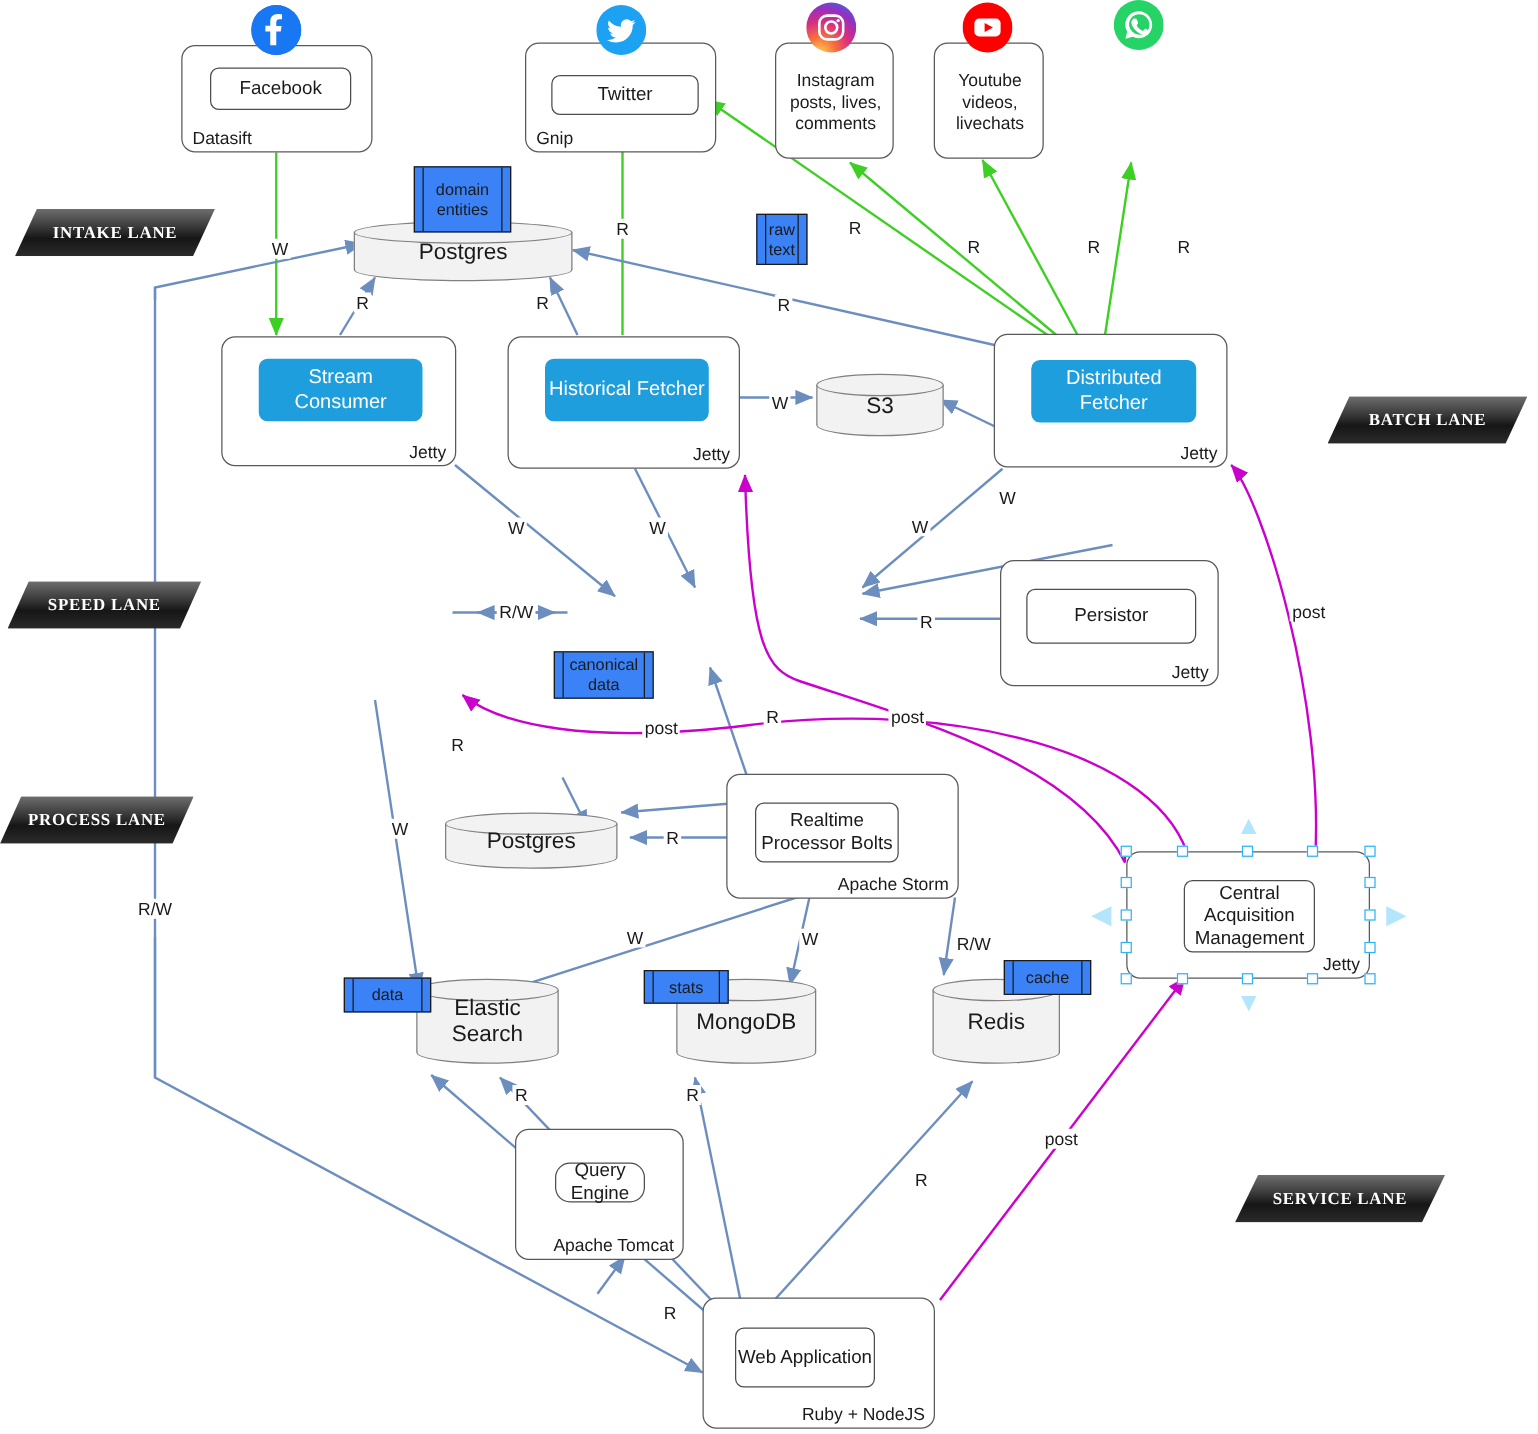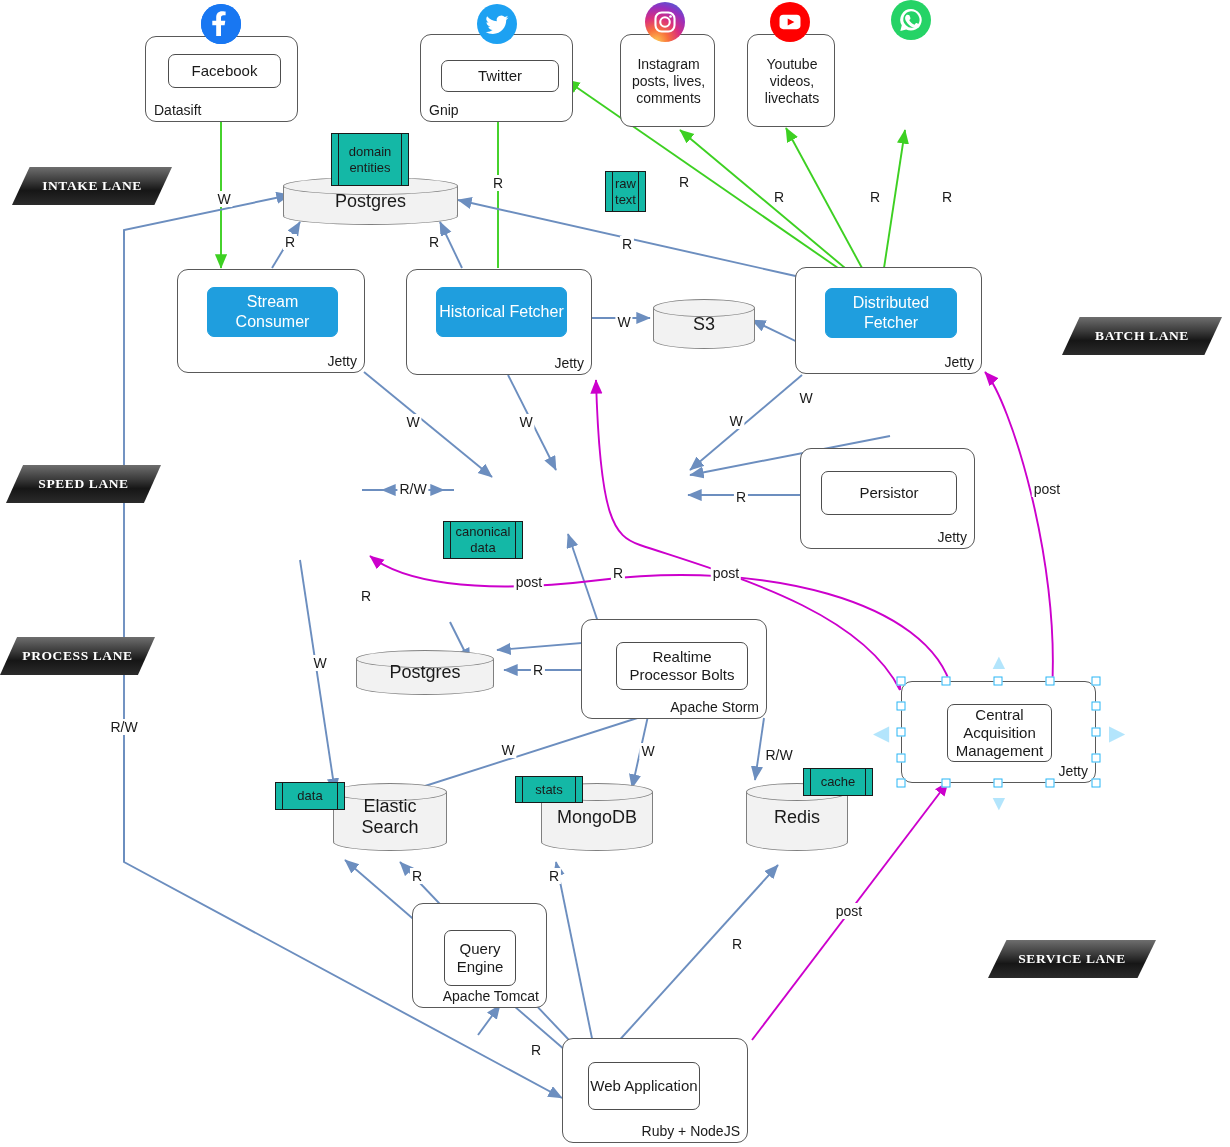--- a/index.html
+++ b/index.html
@@ -35,21 +35,21 @@
               border-top:1.3px solid #808080;border-bottom:1.3px solid #808080;}
   .hcyl .lft{position:absolute;left:0;top:0;bottom:0;width:22px;background:#f2f2f2;
              border:1.3px solid #808080;border-radius:50%;box-sizing:border-box;}
   .hcyl .rgt{position:absolute;right:0;top:0;bottom:0;width:22px;background:#f2f2f2;
              border:1.3px solid #808080;border-radius:50%;box-sizing:border-box;
              clip-path:polygon(45% 0,115% 0,115% 100%,45% 100%);}
   .hcyl .lbl{position:absolute;left:0;right:0;top:0;bottom:0;display:flex;align-items:center;
              justify-content:center;font-size:18px;color:#1a1a1a;}
 
   
-  .datanote{position:absolute;box-sizing:border-box;border:1.3px solid #1a1a1a;background:#14b8a6;
+  .datanote{position:absolute;box-sizing:border-box;border:1.3px solid #1a1a1a;background:#3b82f6;
             display:flex;align-items:center;justify-content:center;text-align:center;
             font-size:13px;color:#1a1a1a;line-height:1.2;}
   .datanote:before,.datanote:after{content:"";position:absolute;top:0;bottom:0;width:0;
             border-left:1.3px solid #1a1a1a;}
   .datanote:before{left:6px;}
   .datanote:after{right:6px;}
 
   
   .lane{position:absolute;height:38px;display:flex;align-items:center;justify-content:center;
         color:#fff;font-family:"Liberation Serif",serif;font-weight:bold;font-size:13.5px;
@@ -337,21 +337,21 @@
 
   <div class="node container-box" style="left:800px;top:448px;width:175px;height:101px;">
     <div class="inner-box" style="left:20px;top:22px;width:136px;height:44px;">
       <span>Persistor</span>
       </div>
     <div class="tech-label">
       <span>Jetty</span></div>
   </div>
 
   <div class="node container-box" style="left:581px;top:619px;width:186px;height:100px;">
-    <div class="inner-box" style="left:34px;top:22px;width:132px;height:48px;">
+    <div class="inner-box" style="left:22px;top:22px;width:115px;height:48px;">
       <span>Realtime Processor Bolts</span>
       </div>
     <div class="tech-label">
       <span>Apache Storm</span></div>
   </div>
 
   <div class="node container-box" style="left:901px;top:681px;width:195px;height:102px;border-color:#595959;">
     <div class="inner-box" style="left:45px;top:22px;width:105px;height:58px;">
       <span>Central Acquisition Management</span>
       </div>
@@ -375,21 +375,21 @@
   <div class="sel-handle" style="left:1050px;top:681px;"></div>
   <div class="sel-handle" style="left:946px;top:783px;"></div>
   <div class="sel-handle" style="left:1050px;top:783px;"></div>
 
   <div class="sel-arrow" style="left:999px;top:661px;">▲</div>
   <div class="sel-arrow" style="left:999px;top:802px;">▼</div>
   <div class="sel-arrow" style="left:881px;top:732px;">◀</div>
   <div class="sel-arrow" style="left:1117px;top:732px;">▶</div>
 
   <div class="node container-box" style="left:412px;top:903px;width:135px;height:105px;">
-    <div class="inner-box" style="left:31px;top:26px;width:72px;height:56px;">
+    <div class="inner-box" style="left:31px;top:26px;width:72px;height:32px;border-radius:12px;">
       <span>Query Engine</span>
       </div>
     <div class="tech-label">
       <span>Apache Tomcat</span></div>
   </div>
 
   <div class="node container-box" style="left:562px;top:1038px;width:186px;height:105px;">
     <div class="inner-box" style="left:25px;top:23px;width:112px;height:48px;">
       <span>Web Application</span>
       </div>

